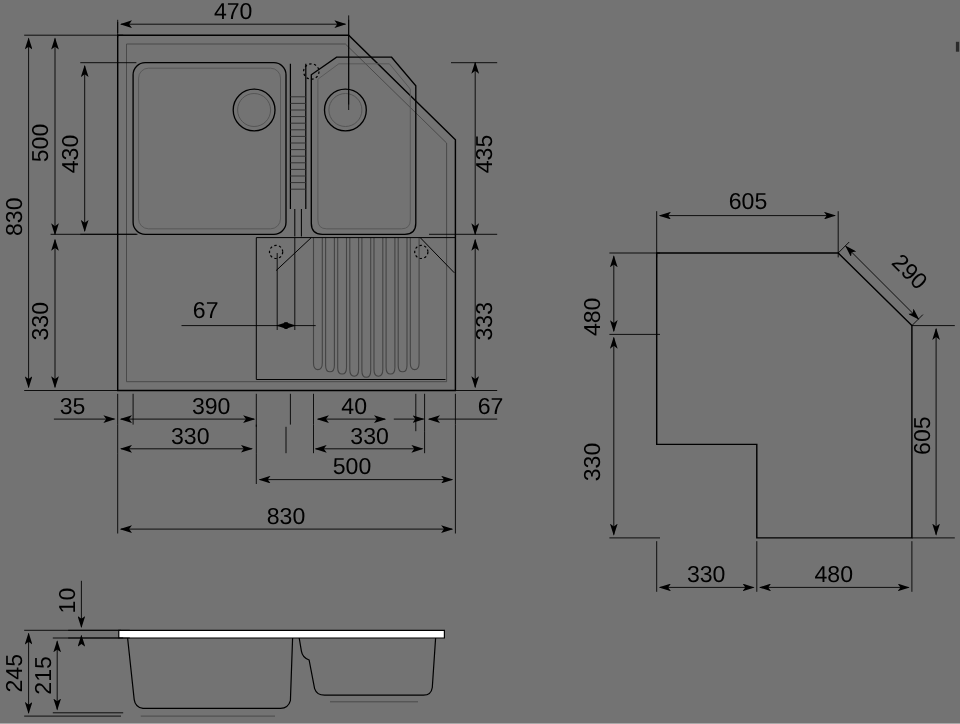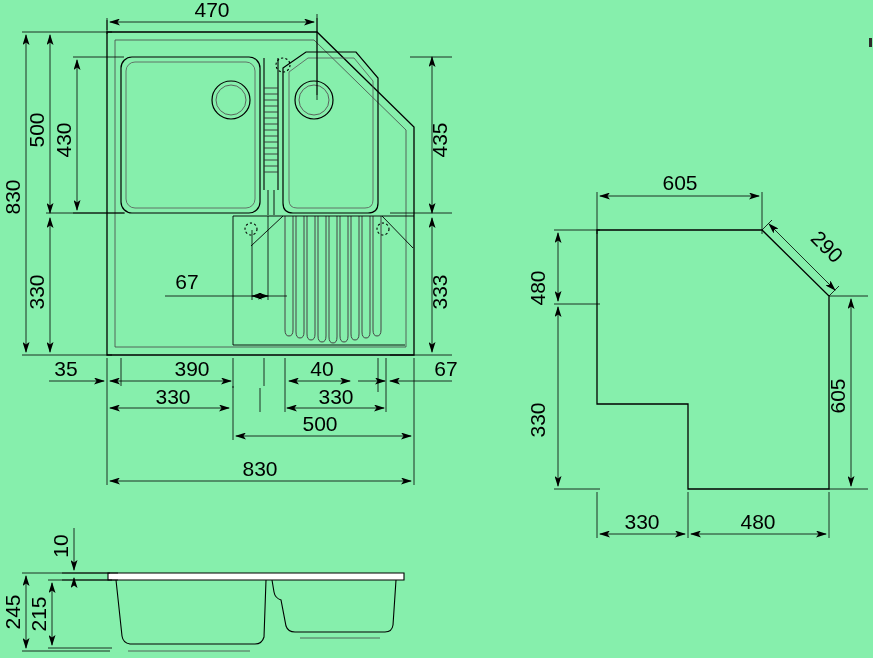--- a/index.html
+++ b/index.html
@@ -1,21 +1,21 @@
 <!DOCTYPE html>
 <html><head>
 <meta charset="utf-8">
 <style>
   html,body{margin:0;padding:0;background:#ffffff;}
   body{
     width:873px;height:658px;overflow:hidden;
     font-family:"Liberation Sans", sans-serif;
     color:#000;
   }
-  #stage{position:relative;width:873px;height:658px;background:#86efac;}
+  #stage{position:relative;width:873px;height:658px;background:#737373;}
   #stage svg{position:absolute;left:0;top:0;}
   text{font-family:"Liberation Sans", sans-serif;fill:#000;}
 </style>
 </head>
 <body>
 
 <div id="stage">
 
 <svg width="873" height="658" viewBox="0 0 873 658">
 

